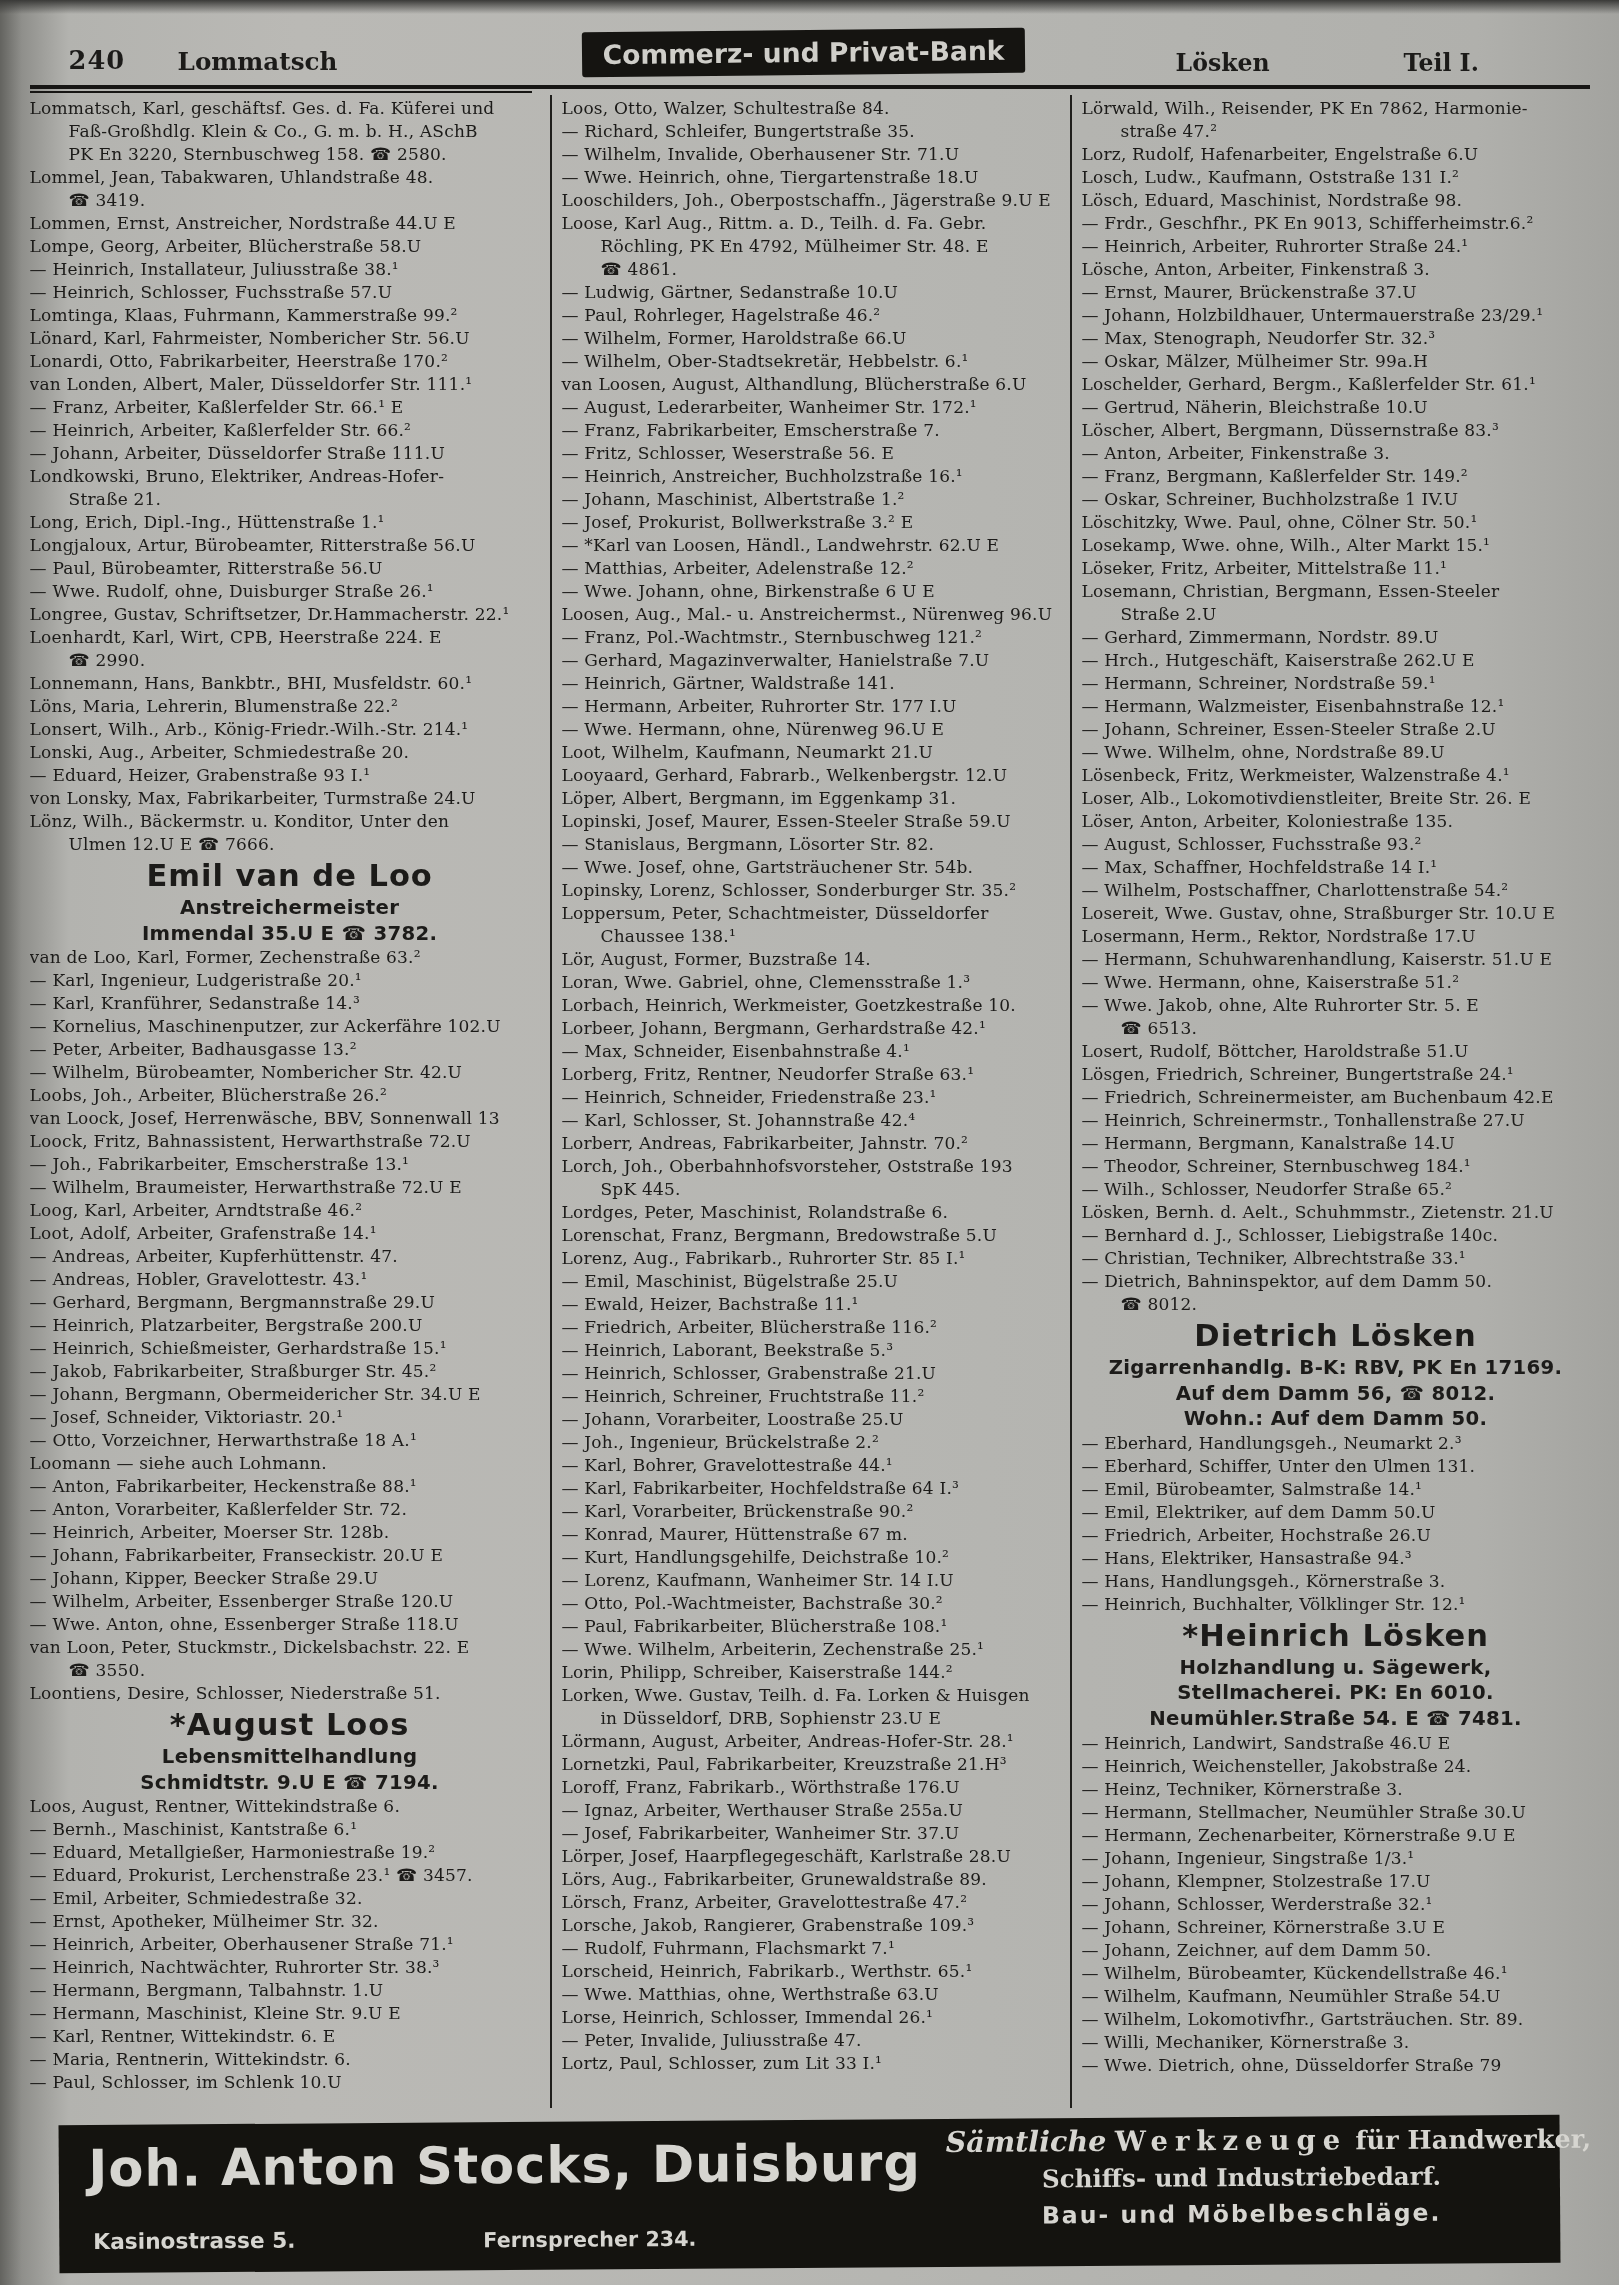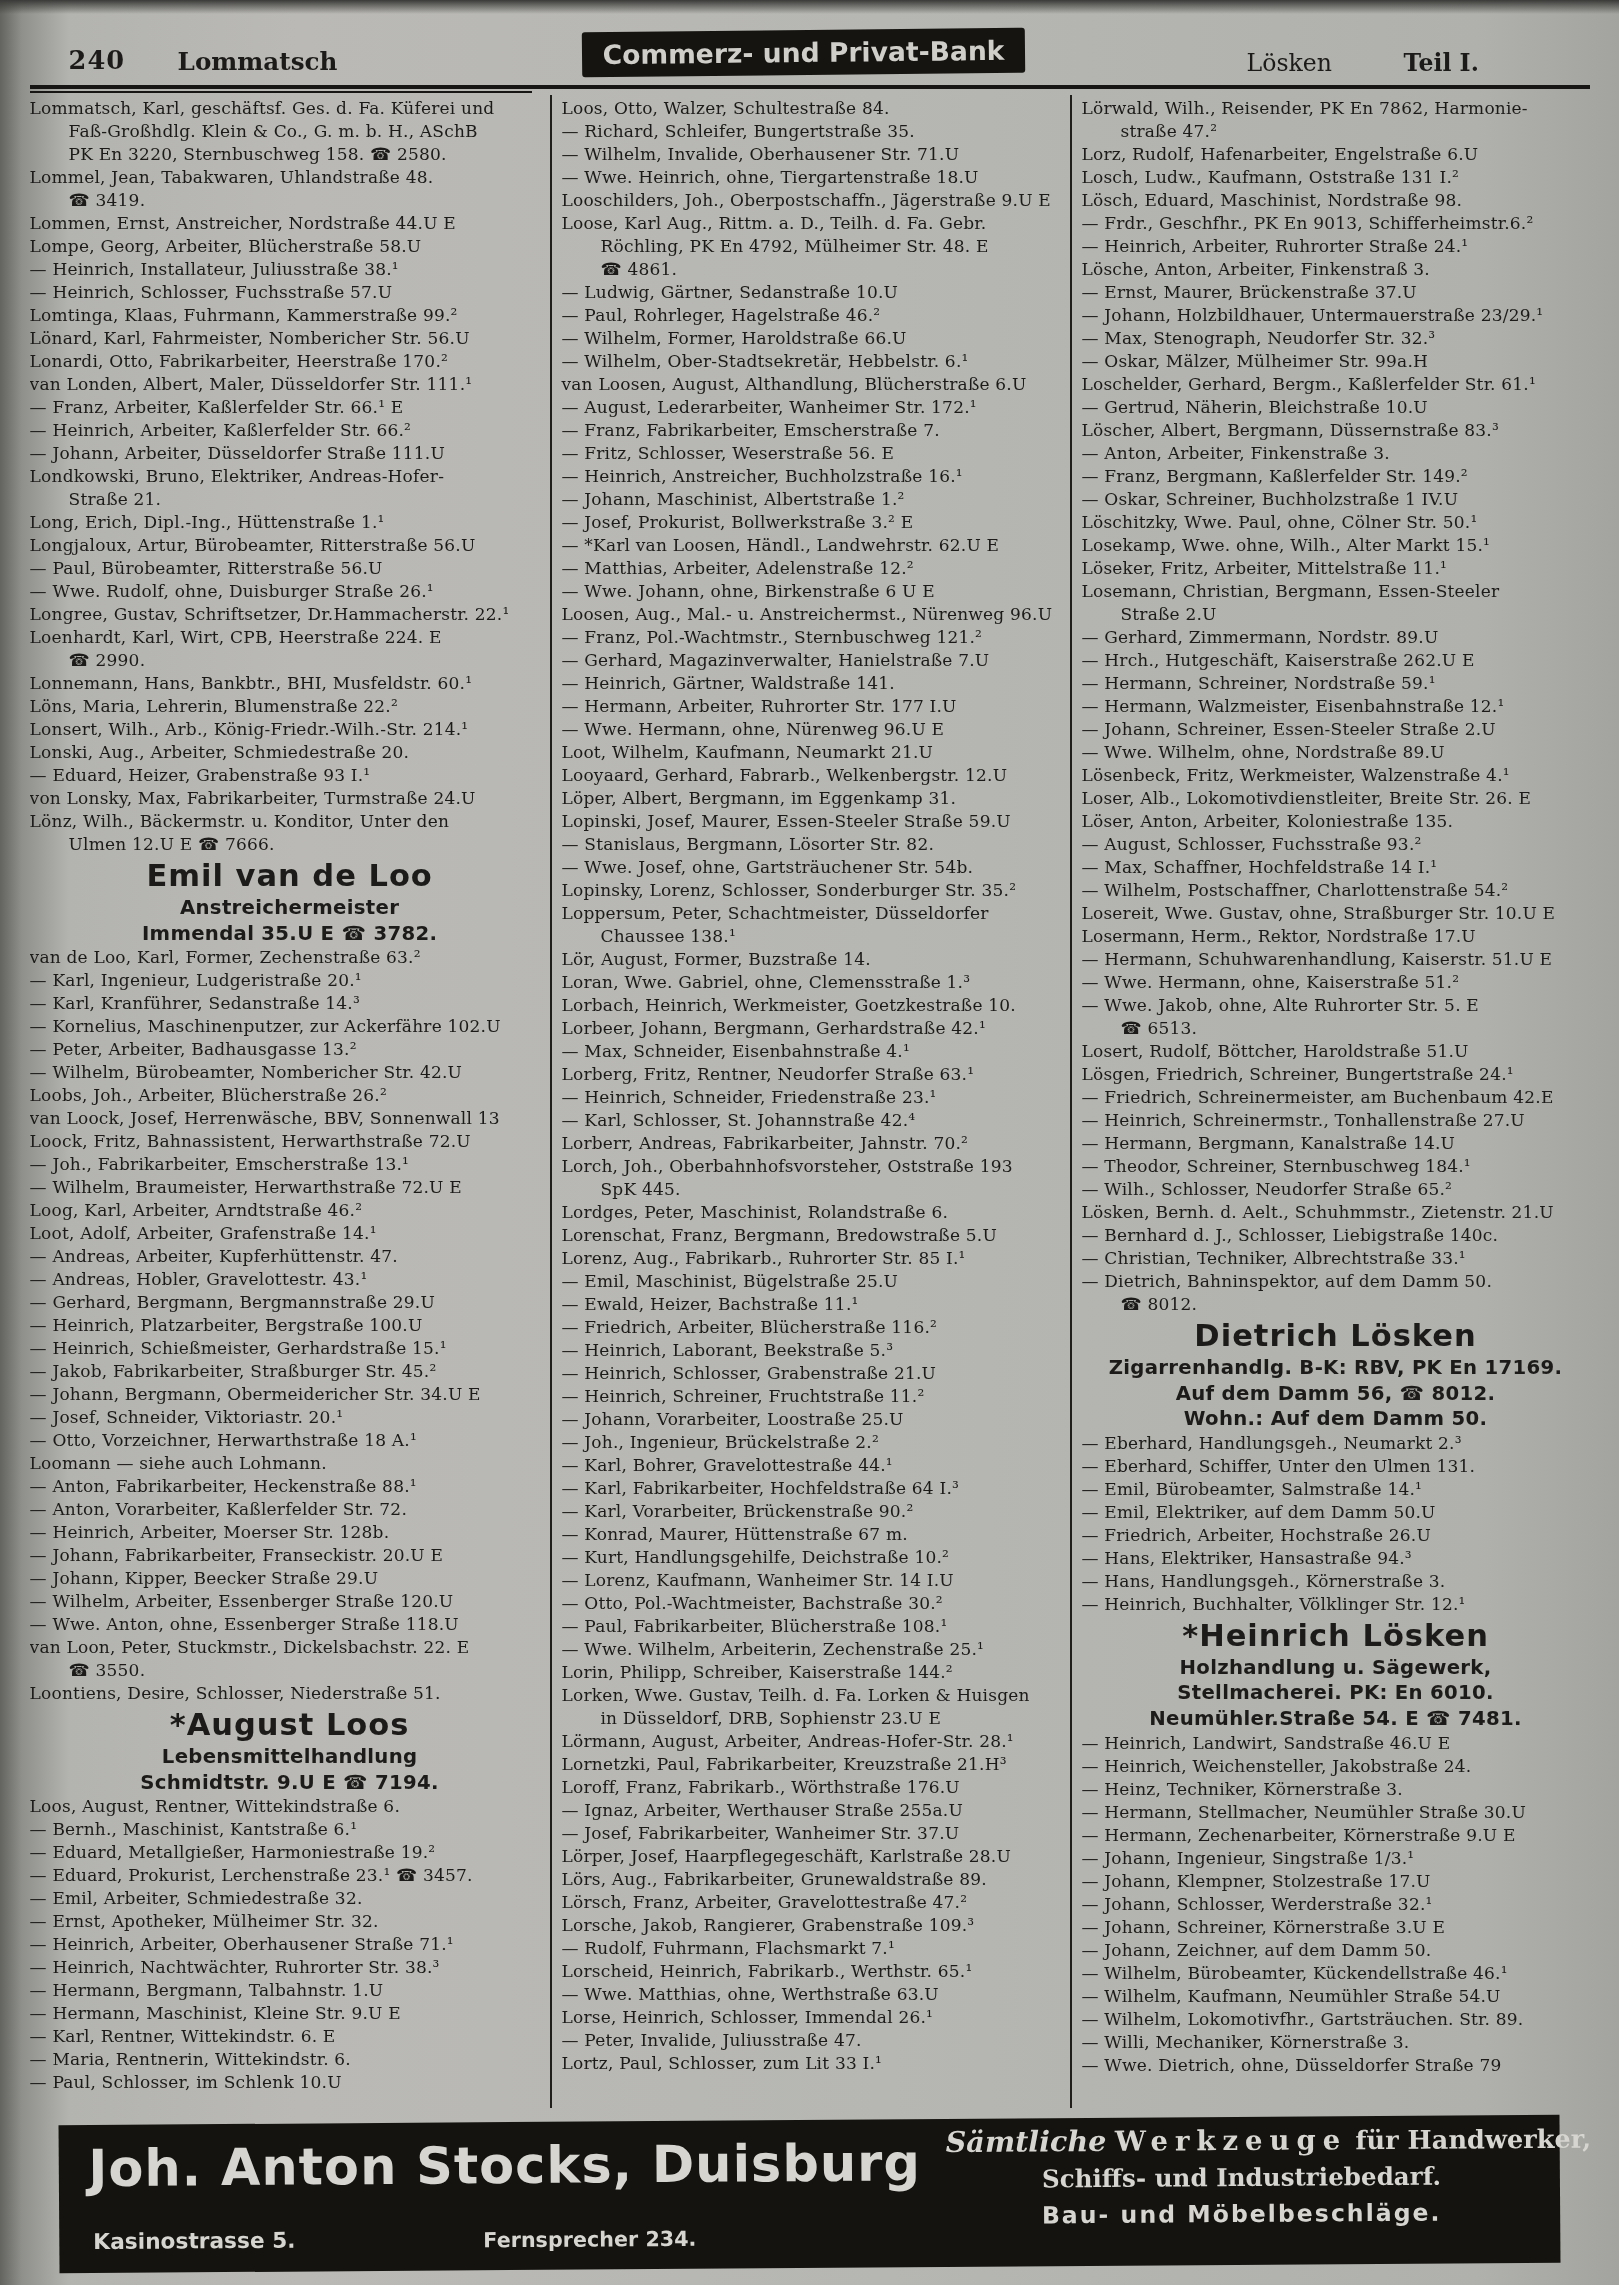--- a/index.html
+++ b/index.html
@@ -23,21 +23,21 @@
   .page-num{position:absolute;left:39px;top:17.7px;font-size:25.6px;font-weight:bold;letter-spacing:1px;}
   .hdr-word-left{position:absolute;left:148px;top:19.7px;font-size:24.6px;font-weight:bold;font-family:"DejaVu Serif",serif;}
   .hdr-banner{
     position:absolute;left:552px;top:2px;width:443px;height:45px;
     background:#151411;color:#cfcec9;
     display:flex;align-items:center;justify-content:center;
     font-family:"DejaVu Sans",sans-serif;font-weight:bold;font-size:26.6px;
     transform:rotate(-0.6deg);
     border-radius:3px;
   }
-  .hdr-word-right{position:absolute;left:1217px;top:21.7px;font-size:23.6px;font-weight:normal;}
+  .hdr-word-right{position:absolute;left:1146px;top:21.7px;font-size:23.6px;font-weight:bold;}
   .hdr-part{position:absolute;left:1374px;top:21.7px;font-size:23.6px;font-weight:bold;text-align:center;}
   
   .columns{position:absolute;left:29.6px;top:95px;width:1560px;height:2013px;display:flex;}
   .col{width:520px;height:2013px;overflow:hidden;padding-top:2px;box-sizing:border-box;}
   .col + .col{border-left:2px solid #201f1c;padding-left:9.9px;}
   .line{
     font-size:17px;line-height:23px;height:23px;
     white-space:nowrap;overflow:hidden;
     letter-spacing:0.2px;
   }
@@ -136,21 +136,21 @@
         <div class="line n">Loobs, Joh., Arbeiter, Blücherstraße 26.²</div>
         <div class="line n">van Loock, Josef, Herrenwäsche, BBV, Sonnenwall 13</div>
         <div class="line n">Loock, Fritz, Bahnassistent, Herwarthstraße 72.U</div>
         <div class="line n">— Joh., Fabrikarbeiter, Emscherstraße 13.¹</div>
         <div class="line n">— Wilhelm, Braumeister, Herwarthstraße 72.U E</div>
         <div class="line n">Loog, Karl, Arbeiter, Arndtstraße 46.²</div>
         <div class="line n">Loot, Adolf, Arbeiter, Grafenstraße 14.¹</div>
         <div class="line n">— Andreas, Arbeiter, Kupferhüttenstr. 47.</div>
         <div class="line n">— Andreas, Hobler, Gravelottestr. 43.¹</div>
         <div class="line n">— Gerhard, Bergmann, Bergmannstraße 29.U</div>
-        <div class="line n">— Heinrich, Platzarbeiter, Bergstraße 100.U</div>
+        <div class="line n">— Heinrich, Platzarbeiter, Bergstraße 200.U</div>
         <div class="line n">— Heinrich, Schießmeister, Gerhardstraße 15.¹</div>
         <div class="line n">— Jakob, Fabrikarbeiter, Straßburger Str. 45.²</div>
         <div class="line n">— Johann, Bergmann, Obermeidericher Str. 34.U E</div>
         <div class="line n">— Josef, Schneider, Viktoriastr. 20.¹</div>
         <div class="line n">— Otto, Vorzeichner, Herwarthstraße 18 A.¹</div>
         <div class="line n">Loomann — siehe auch Lohmann.</div>
         <div class="line n">— Anton, Fabrikarbeiter, Heckenstraße 88.¹</div>
         <div class="line n">— Anton, Vorarbeiter, Kaßlerfelder Str. 72.</div>
         <div class="line n">— Heinrich, Arbeiter, Moerser Str. 128b.</div>
         <div class="line n">— Johann, Fabrikarbeiter, Franseckistr. 20.U E</div>

